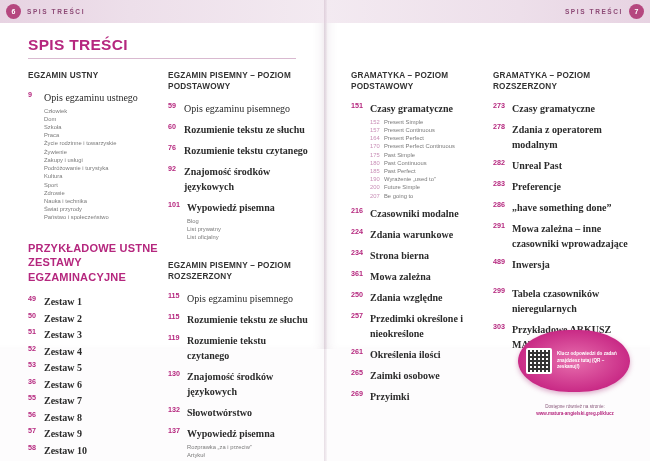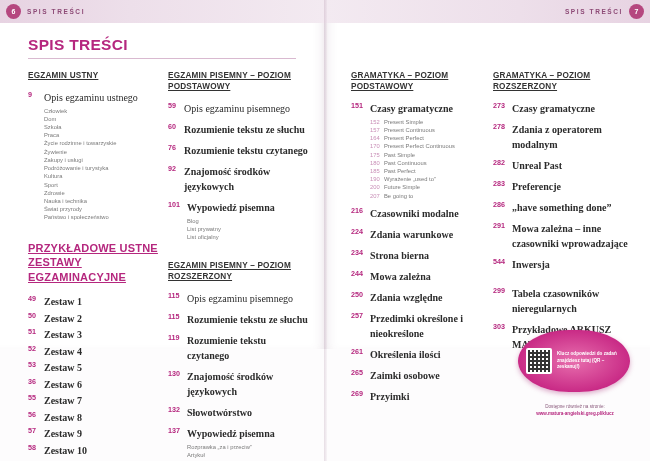--- a/index.html
+++ b/index.html
@@ -60,21 +60,20 @@
   .col { position: absolute; top: 70px; }
   .c1 { left: 28px; width: 130px; }
   .c2 { left: 168px; width: 140px; }
   .c3 { left: 26px; width: 140px; }
   .c4 { left: 168px; width: 140px; }
 
   .sec-head {
     font-size: 8.2px; font-weight: bold; color: #333333;
     letter-spacing: .2px; line-height: 1.35;
     margin-bottom: 9px;
-    text-decoration: underline;
   }
   .sec-head.pink { color: #b5277e; font-size: 11px; }
   .sec-gap { height: 16px; }
 
   .entry { display: flex; margin-bottom: 1.5px; line-height: 1.5; }
   .num {
     color: #b5277e; font-weight: bold; font-size: 7.2px;
     width: 16px; flex: none; text-align: left;
   }
   .num.w3 { width: 19px; }
@@ -375,21 +374,21 @@
         </div>
       <div class="entry spaced">
           <span class="num w3">224</span>
           <span class="lbl b">Zdania warunkowe</span>
         </div>
       <div class="entry spaced">
           <span class="num w3">234</span>
           <span class="lbl b">Strona bierna</span>
         </div>
       <div class="entry spaced">
-          <span class="num w3">244</span>
+          <span class="num w3">361</span>
           <span class="lbl b">Mowa zależna</span>
         </div>
       <div class="entry spaced">
           <span class="num w3">250</span>
           <span class="lbl b">Zdania względne</span>
         </div>
       <div class="entry spaced">
           <span class="num w3">257</span>
           <span class="lbl b">Przedimki określone i nieokreślone</span>
         </div>
@@ -428,21 +427,21 @@
         </div>
       <div class="entry spaced">
           <span class="num w3">286</span>
           <span class="lbl b">„have something done”</span>
         </div>
       <div class="entry spaced">
           <span class="num w3">291</span>
           <span class="lbl b">Mowa zależna – inne czasowniki wprowadzające</span>
         </div>
       <div class="entry spaced">
-          <span class="num w3">544</span>
+          <span class="num w3">489</span>
           <span class="lbl b">Inwersja</span>
         </div>
       <div class="entry spaced" style="margin-top:14px">
           <span class="num w3">299</span>
           <span class="lbl b">Tabela czasowników nieregularnych</span>
         </div>
       <div class="entry spaced">
           <span class="num w3">303</span>
           <span class="lbl b">Przykładowe ARKUSZ MATURALNY</span>
         </div>

